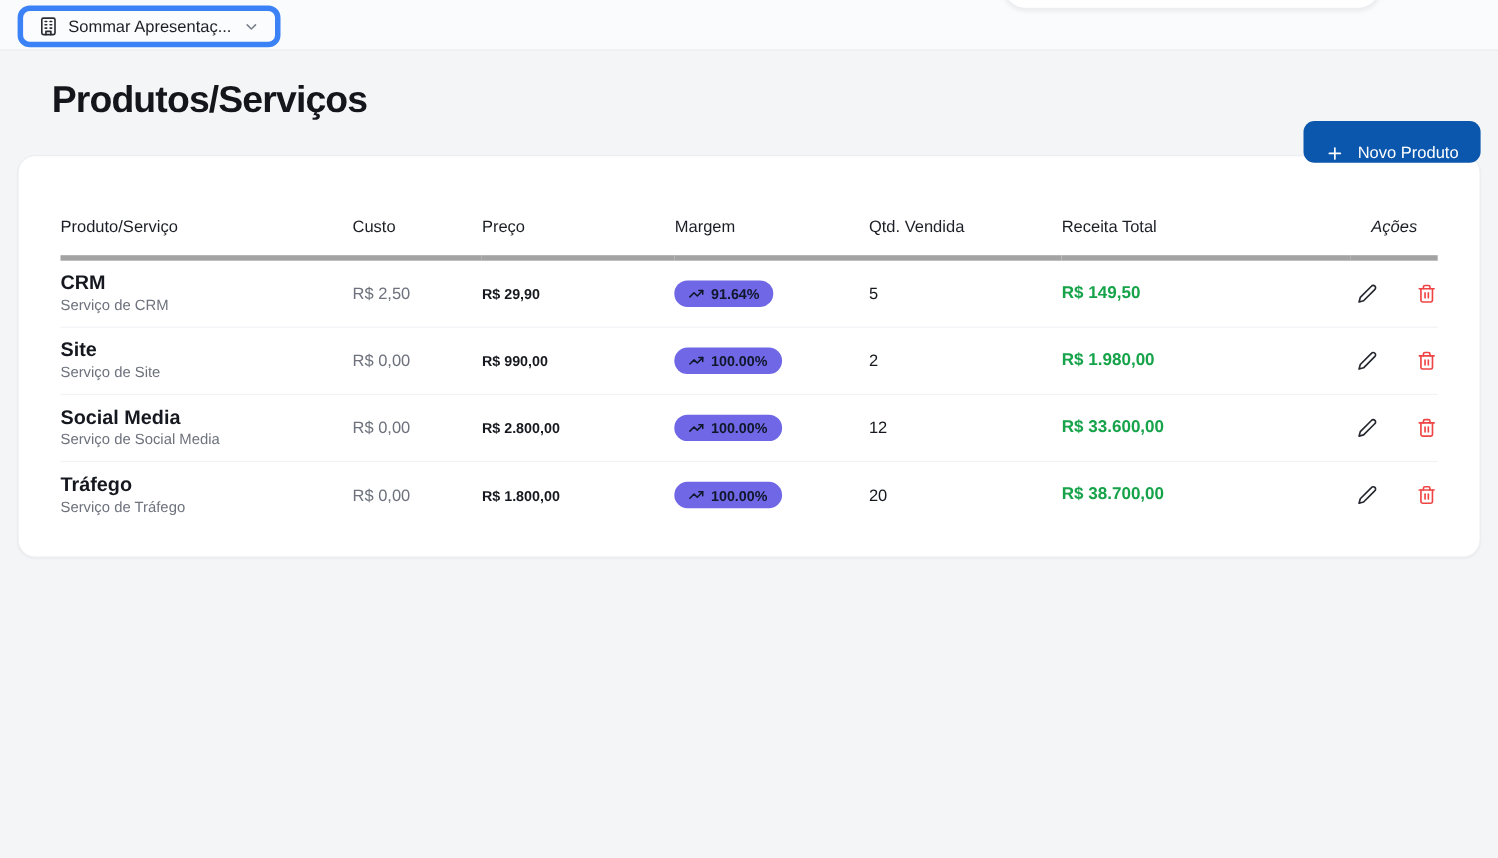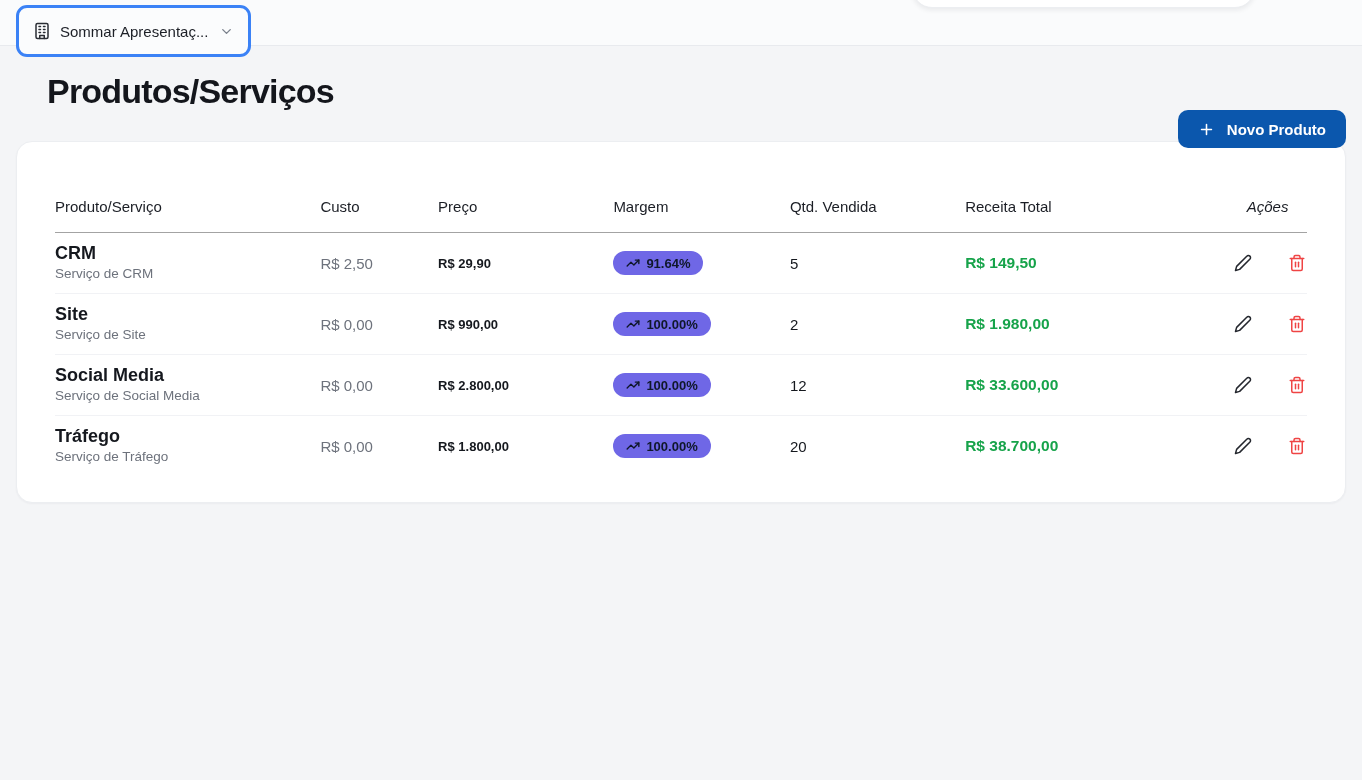--- a/index.html
+++ b/index.html
@@ -17,27 +17,27 @@
   .topbar {
     position: relative;
     height: 46px;
     background: #fafbfc;
     border-bottom: 1px solid #e8eaee;
   }
   .company-selector {
     position: absolute;
     left: 16px;
     top: 5px;
-    height: 52px;
+    height: 38px;
     display: inline-flex;
     align-items: center;
     gap: 9px;
     padding: 0 14px;
     background: #fbfcfd;
-    border: 3px solid #3b82f6;
+    border: 5px solid #3b82f6;
     border-radius: 11px;
     cursor: pointer;
     font-size: 15px;
     font-weight: 500;
     color: #1c1f26;
   }
   .company-selector .icon { display: inline-flex; color: #2a2d34; }
   .company-selector .chev { display: inline-flex; color: #7a818c; margin-left: 2px; }
 
   .cutoff-panel {
@@ -69,30 +69,30 @@
     margin-top: 7px;
     font-size: 17px;
     color: #6d727c;
   }
   .new-product-btn {
     position: absolute;
     right: 16px;
     top: 64px;
     height: 38px;
     display: inline-flex;
-    align-items: center;
+    align-items: flex-end;
     gap: 12px;
     padding: 0 20px;
     background: #0b57ad;
     color: #ffffff;
     border: none;
     border-radius: 10px;
     font-family: inherit;
     font-size: 15px;
-    font-weight: 700;
+    font-weight: 400;
     cursor: pointer;
   }
   .new-product-btn .plus { display: inline-flex; }
 
   
   .card {
     margin: 30px 16px 0 16px;
     background: #ffffff;
     border: 1px solid #eceef1;
     border-radius: 16px;
@@ -103,21 +103,21 @@
     width: 100%;
     border-collapse: collapse;
     table-layout: fixed;
   }
   th {
     text-align: left;
     font-size: 15px;
     font-weight: 500;
     color: #1b1e25;
     padding: 26px 0 17px 0;
-    border-bottom: 1px solid #a3a3a3;
+    border-bottom: 5px solid #a3a3a3;
   }
   th.col-acoes { text-align: center; font-style: italic; }
   td {
     padding: 10px 0;
     border-bottom: 1px solid #f1f2f5;
     vertical-align: middle;
     font-size: 15px;
   }
   tr:last-child td { border-bottom: none; }
 

